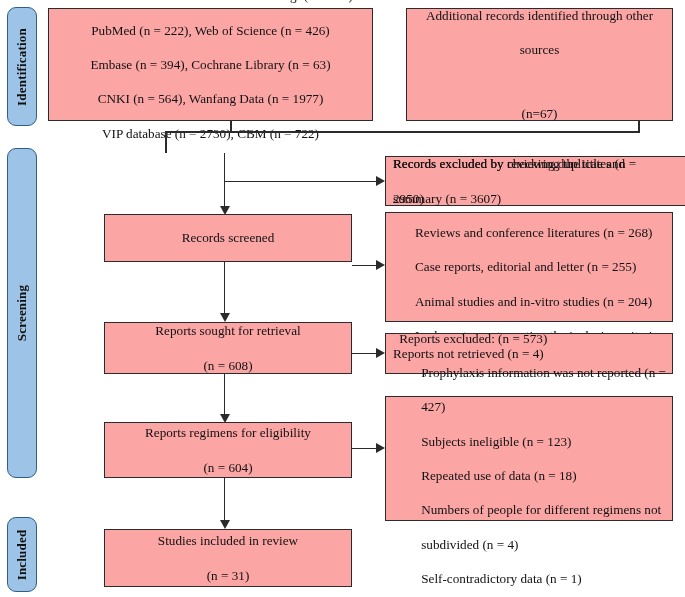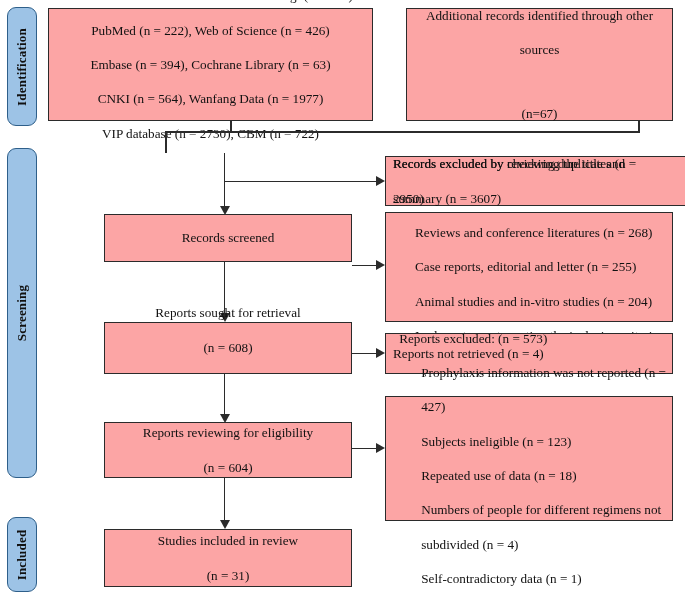--- a/index.html
+++ b/index.html
@@ -156,42 +156,42 @@
       <span class="ind">Case reports, editorial and letter (n = 255)</span>
       <span class="ind">Animal studies and in-vitro studies (n = 204)</span>
       <span class="ind">Irrelevant or not meeting the inclusion criteria</span>
       <span class="ind">（n = 2802）</span>
     </div>
   </div>
 
   <div class="conn v" style="left:224px; top:262px; height:53px;"></div>
   <div class="arrow-down" style="left:219.5px; top:313px;"></div>
 
-  <div class="flow-box center" style="left:104px; top:322px; width:248px; height:52px;justify-content:flex-end;">
+  <div class="flow-box center" style="left:104px; top:322px; width:248px; height:52px;">
     <div class="box-text">
       <span class="ln">Reports sought for retrieval</span>
       <span class="ln">(n = 608)</span>
     </div>
   </div>
 
   <div class="conn h" style="left:352px; top:353px; width:24px;"></div>
   <div class="arrow-right" style="left:376px; top:348px;"></div>
 
   <div class="flow-box left" style="left:385px; top:333px; width:288px; height:41px;">
     <div class="box-text">
       <span class="ln">Reports not retrieved (n = 4)</span>
     </div>
   </div>
 
   <div class="conn v" style="left:224px; top:374px; height:42px;"></div>
   <div class="arrow-down" style="left:219.5px; top:414px;"></div>
 
   <div class="flow-box center" style="left:104px; top:422px; width:248px; height:56px;">
     <div class="box-text">
-      <span class="ln">Reports reviewing for eligibility</span>
+      <span class="ln">Reports regimens for eligibility</span>
       <span class="ln">(n = 604)</span>
     </div>
   </div>
 
   <div class="conn h" style="left:352px; top:448px; width:24px;"></div>
   <div class="arrow-right" style="left:376px; top:443px;"></div>
 
   <div class="flow-box left" style="left:385px; top:396px; width:288px; height:125px;align-items:flex-end;">
     <div class="box-text">
       <span class="ln">Reports excluded: (n = 573)</span>

